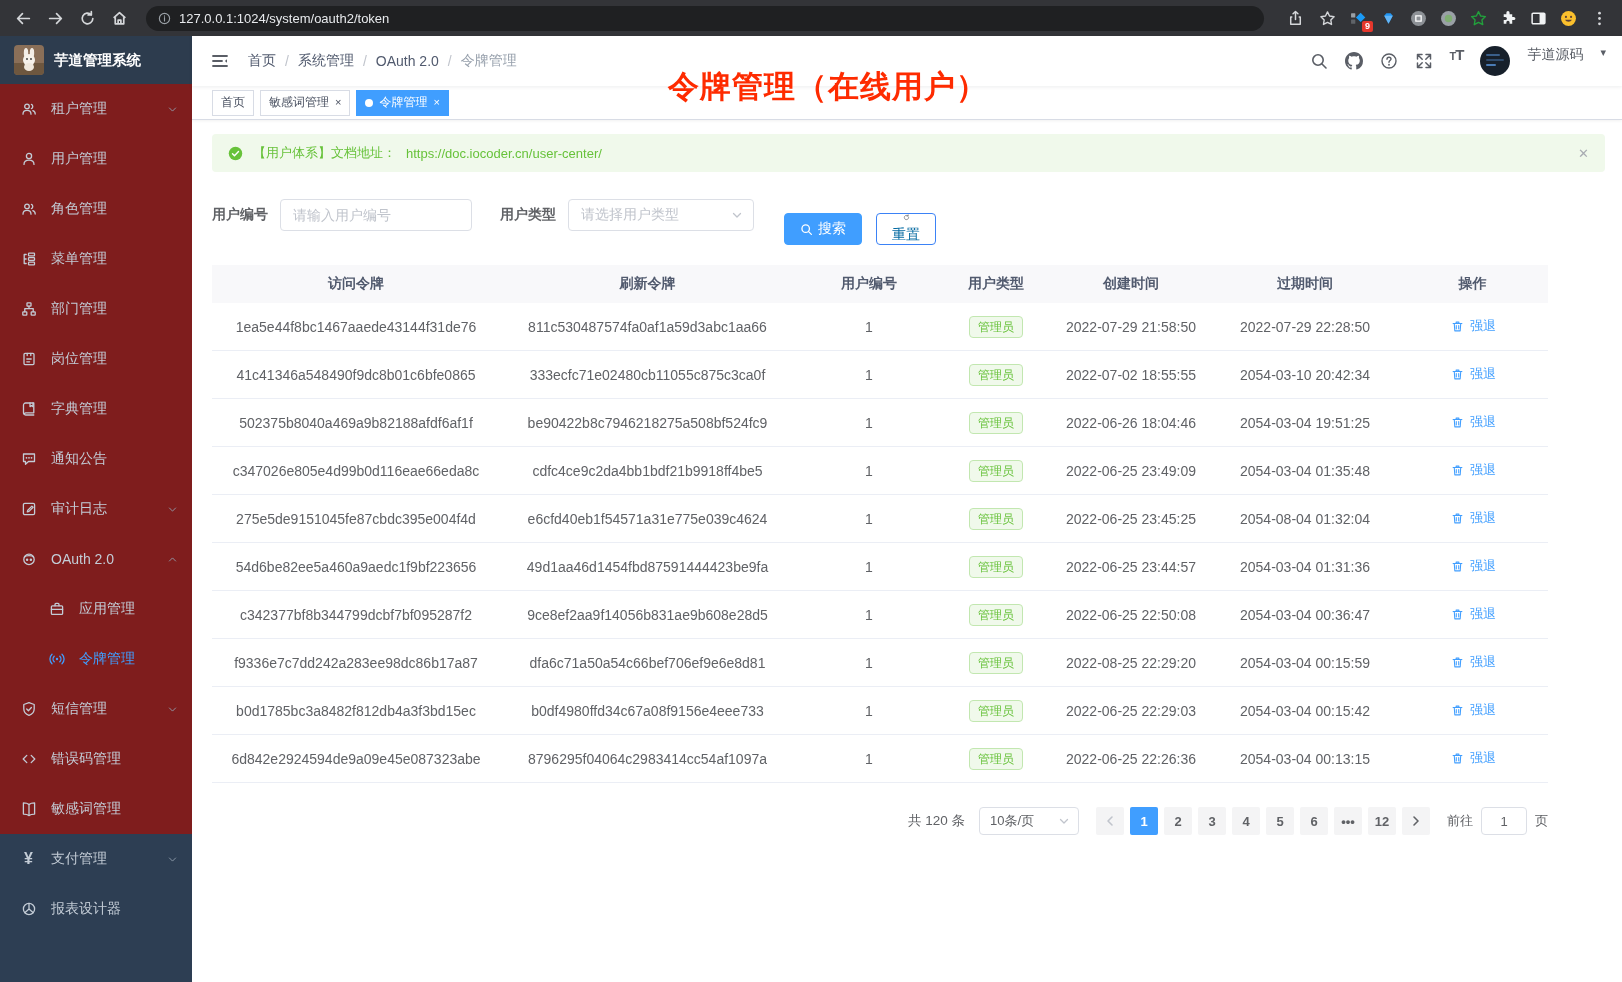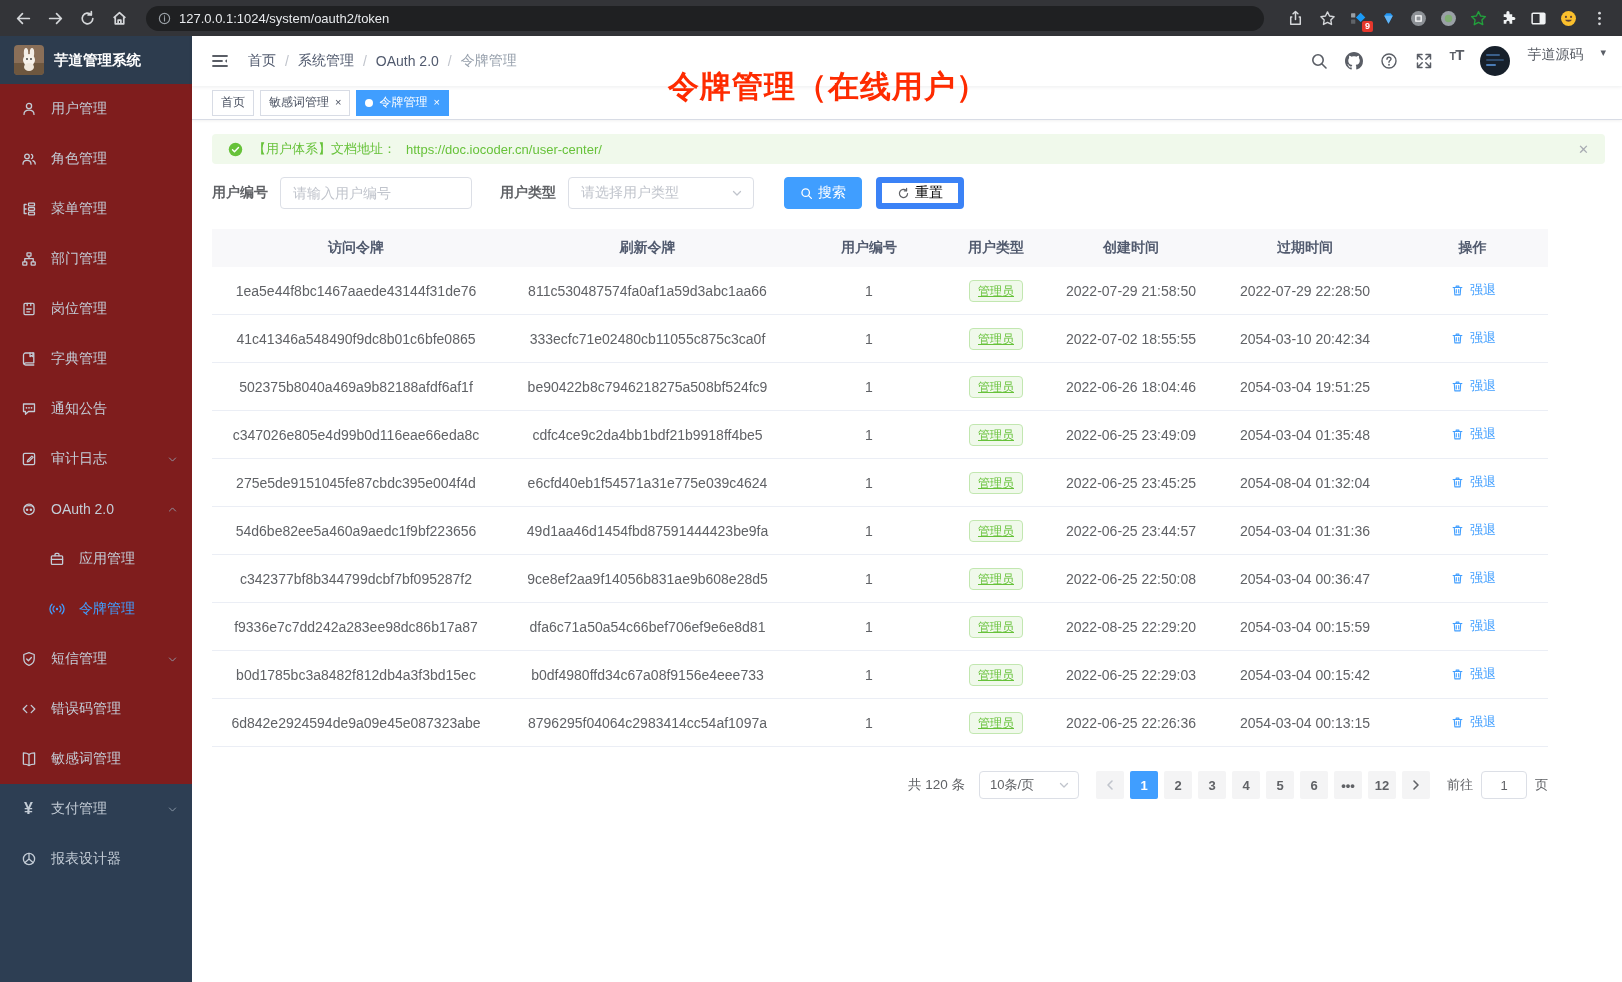--- a/index.html
+++ b/index.html
@@ -62,45 +62,45 @@
   .tag-item .dot { width:8px; height:8px; border-radius:50%; background:#fff; display:none; }
   .tag-item.active { background:#409eff; border-color:#409eff; color:#fff; }
   .tag-item.active .dot { display:inline-block; }
   .tag-close { font-size:11px; line-height:1; }
 
   
   .annotation { position:absolute; left:668px; top:66px; font-size:31px; font-weight:700; color:#fe2b00; z-index:60; letter-spacing:1px; white-space:nowrap; pointer-events:none; }
 
   
   .content { padding:14px 17px 0 20px; }
-  .alert { background:#f0f9eb; border-radius:4px; height:30px; display:flex; align-items:center; padding:0 16px; gap:10px; font-size:13px; color:#67c23a; }
+  .alert { background:#f0f9eb; border-radius:4px; height:38px; display:flex; align-items:center; padding:0 16px; gap:10px; font-size:13px; color:#67c23a; }
   .alert svg { width:15px; height:15px; flex:0 0 auto; }
   .alert-link { color:#67c23a; text-decoration:none; cursor:pointer; }
   .alert-close { margin-left:auto; color:#a8abb2; font-size:13px; cursor:pointer; }
 
   .filters { margin-top:13px; display:flex; align-items:center; }
   .f-label { font-size:14px; font-weight:700; color:#606266; margin-right:12px; }
   .el-input { width:192px; height:32px; border:1px solid #dcdfe6; border-radius:4px; padding:0 12px; font-size:14px; color:#606266; outline:none; font-family:inherit; }
   .el-input::placeholder { color:#c0c4cc; }
   .gap28 { width:28px; }
   .el-select { width:186px; height:32px; border:1px solid #dcdfe6; border-radius:4px; display:flex; align-items:center; justify-content:space-between; padding:0 10px 0 12px; font-size:14px; color:#c0c4cc; cursor:pointer; background:#fff; }
   .el-select .sel-arrow { color:#c0c4cc; display:inline-flex; }
   .el-select .sel-arrow svg { width:12px; height:12px; }
-  .btn { height:32px; border-radius:4px; font-size:14px; display:inline-flex; align-items:center; gap:5px; padding:0 15px; cursor:pointer; font-family:inherit; }
+  .btn { height:32px; border-radius:4px; font-size:14px; display:inline-flex; align-items:center; gap:5px; padding:0 15px; cursor:pointer; font-family:inherit;margin-top:28px; }
   .btn svg { width:13px; height:13px; }
   .btn.primary { background:#409eff; border:1px solid #409eff; color:#fff; margin-left:30px; }
-  .btn.plain { background:#fff; border:6px solid #3b82f6; color:#000000; margin-left:14px; }
+  .btn.plain { background:#fff; border:1px solid #3b82f6; color:#0369a1; margin-left:14px;flex-direction:column; }
 
   
   .table { margin-top:20px; width:1336px; font-size:14px; }
   .t-head, .t-row { display:grid; grid-template-columns:288fr 295fr 148fr 106fr 164fr 184fr 151fr; align-items:center; }
   .t-head { height:38px; background:#f8f8fa; color:#515a6e; font-weight:700; }
   .t-row { height:48px; border-bottom:1px solid #ebeef5; color:#606266; }
   .cell { text-align:center; white-space:nowrap; overflow:hidden; }
-  .tag-success { display:inline-block; padding:0 8px; height:22px; line-height:20px; border:1px solid #c2e7b0; background:#f0f9eb; color:#67c23a; border-radius:4px; font-size:12px;text-decoration:underline; }
+  .tag-success { display:inline-block; padding:0 8px; height:22px; line-height:20px; border:1px solid #c2e7b0; background:#f0f9eb; color:#67c23a; border-radius:4px; font-size:12px; }
   .action-link { color:#409eff; font-size:13px; display:inline-flex; align-items:center; gap:4px; cursor:pointer; }
   .action-link svg { width:13px; height:13px; }
 
   
   .pagination { width:1336px; margin-top:24px; display:flex; align-items:center; justify-content:flex-end; font-size:13px; color:#606266; }
   .pg-total { margin-right:14px; font-size:13.5px; }
   .pg-size { width:100px; height:28px; font-size:13px; color:#606266; margin-right:14px; padding:0 8px 0 10px; }
   .pager-btn { min-width:28px; height:28px; border:none; border-radius:2px; background:#f4f4f5; color:#606266; font-size:13px; font-weight:700; display:inline-flex; align-items:center; justify-content:center; padding:0 4px; margin:0 3px; cursor:pointer; font-family:inherit; }
   .pager-btn.active { background:#409eff; color:#fff; }
   .pager-btn.prev { color:#c0c4cc; }
@@ -226,20 +226,35 @@
               <ellipse cx="18" cy="8" rx="2.2" ry="5" fill="#f3ede6"></ellipse>
               <circle cx="15" cy="15" r="6" fill="#f6f1ea"></circle>
               <circle cx="13" cy="14" r="0.9" fill="#333"></circle>
               <circle cx="17" cy="14" r="0.9" fill="#333"></circle>
               <ellipse cx="15" cy="22" rx="5" ry="4" fill="#efe7dc"></ellipse>
             </svg>
         </span>
         <span class="logo-title">芋道管理系统</span>
       </div>
       <nav class="menu" id="menu">
+          <div class="menu-item">
+            <span class="mi-icon">
+              <svg viewBox="0 0 16 16" fill="none" stroke="currentColor" stroke-width="1.3" stroke-linecap="round" stroke-linejoin="round">
+                <circle cx="6" cy="5.4" r="2.3"></circle>
+                <path d="M2 13.2c0-2.4 1.8-3.8 4-3.8s4 1.4 4 3.8"></path>
+                <path d="M10.4 3.4a2.3 2.3 0 010 4.2M11.8 9.6c1.5.5 2.4 1.8 2.4 3.4"></path>
+              </svg>
+            </span>
+            <span class="mi-label">租户管理</span>
+            <span class="mi-chevron">
+              <svg viewBox="0 0 16 16" fill="none" stroke="currentColor" stroke-width="1.3" stroke-linecap="round" stroke-linejoin="round">
+                <path d="M3.5 5.8L8 10.3l4.5-4.5"></path>
+              </svg>
+            </span>
+          </div>
           <div class="menu-item">
             <span class="mi-icon">
               <svg viewBox="0 0 16 16" fill="none" stroke="currentColor" stroke-width="1.3" stroke-linecap="round" stroke-linejoin="round">
                 <circle cx="8" cy="5" r="2.6"></circle>
                 <path d="M3 13.4c0-2.8 2.2-4.3 5-4.3s5 1.5 5 4.3"></path>
               </svg>
             </span>
             <span class="mi-label">用户管理</span>
           </div>
           <div class="menu-item">

